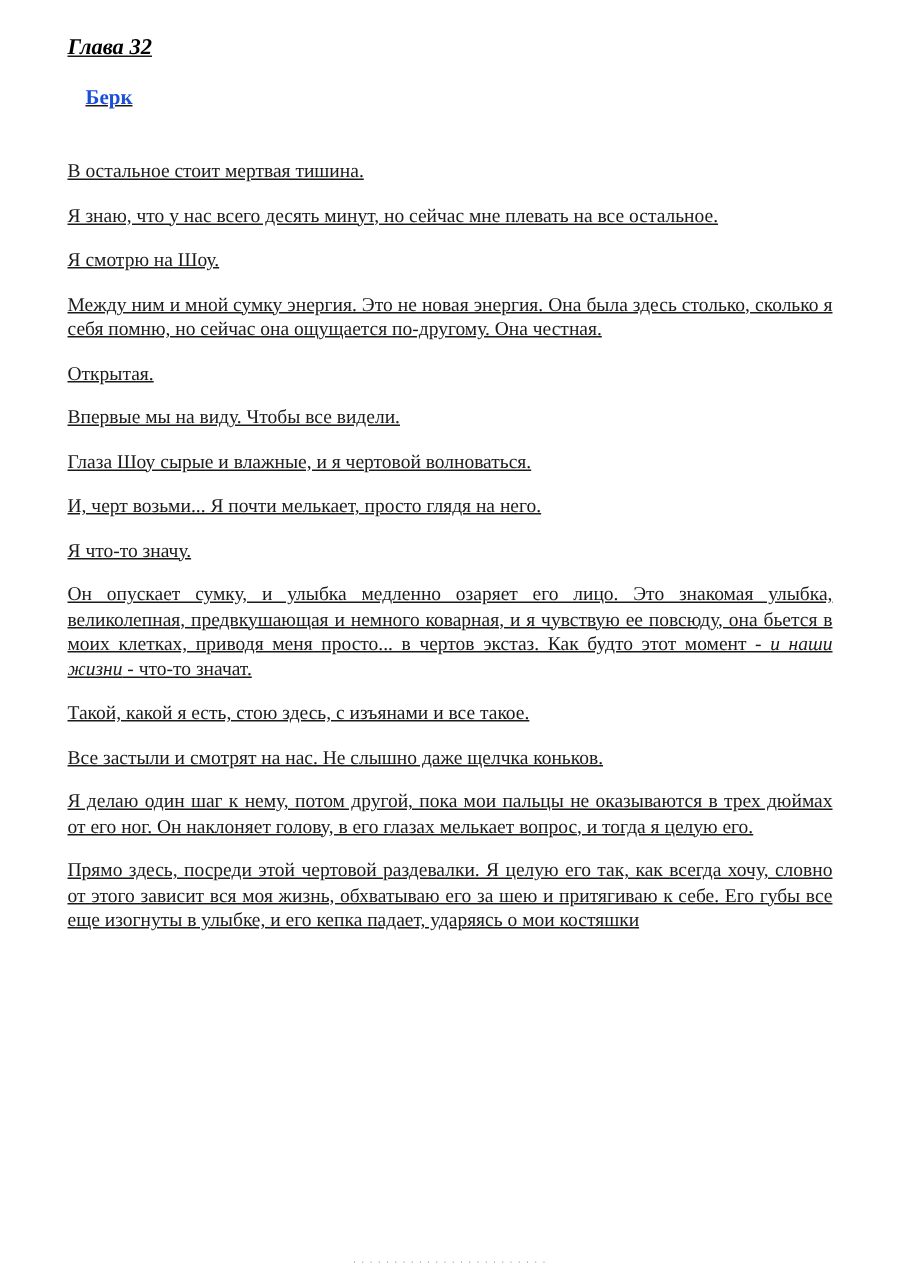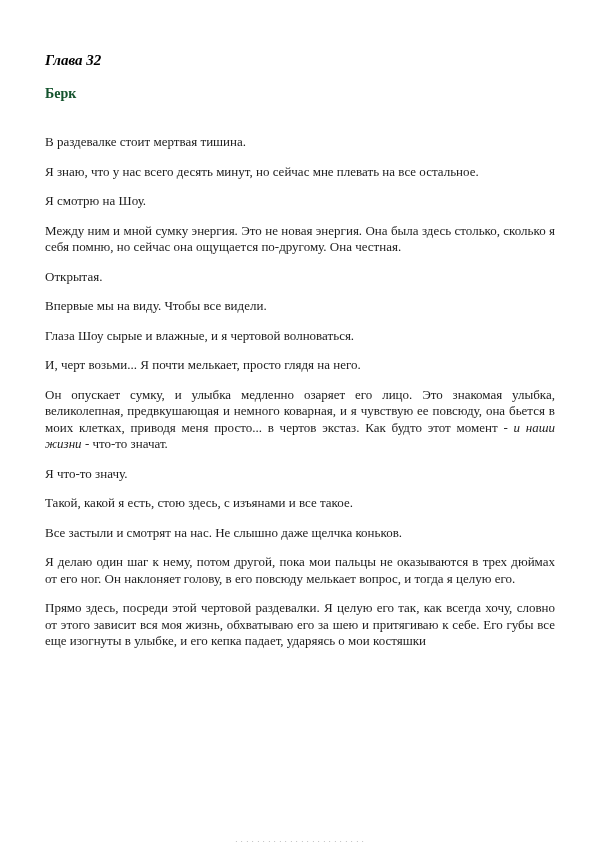--- a/index.html
+++ b/index.html
@@ -9,35 +9,36 @@
   }
   body {
     width: 600px;
     height: 850px;
     position: relative;
     font-family: "Liberation Serif", "DejaVu Serif", serif;
     color: #1b1b1b;
     overflow: hidden;
   }
   .page {
-    padding: 52px 45px 0 45px;
+    padding: 24px 45px 0 45px;
     box-sizing: border-box;
+    text-decoration: underline;
   }
   .chapter-title {
     font-size: 15px;
     font-weight: bold;
     font-style: italic;
     margin: 0 0 17px 0;
     color: #000;
   }
   .chapter-subtitle {
     font-size: 14px;
     font-weight: bold;
-    margin: 0 0 32px 0;
-    color: #14532d;
+    margin: 0 0 32px 12px;
+    color: #1d4ed8;
   }
   .para {
     font-size: 13px;
     line-height: 16.5px;
     text-align: justify;
     margin: 0 0 13px 0;
   }
   .para .it {
     font-style: italic;
   }
@@ -53,30 +54,30 @@
     filter: blur(0.4px);
   }
 </style>
 </head>
 <body>
 
 <div class="page">
   <h1 class="chapter-title">Глава 32</h1>
   <h2 class="chapter-subtitle">Берк</h2>
   <div>
-      <p class="para"><span>В раздевалке стоит мертвая тишина.</span></p>
+      <p class="para"><span>В остальное стоит мертвая тишина.</span></p>
       <p class="para"><span>Я знаю, что у нас всего десять минут, но сейчас мне плевать на все остальное.</span></p>
       <p class="para"><span>Я смотрю на Шоу.</span></p>
       <p class="para"><span>Между ним и мной сумку энергия. Это не новая энергия. Она была здесь столько, сколько я себя помню, но сейчас она ощущается по-другому. Она честная.</span></p>
       <p class="para"><span>Открытая.</span></p>
       <p class="para"><span>Впервые мы на виду. Чтобы все видели.</span></p>
       <p class="para"><span>Глаза Шоу сырые и влажные, и я чертовой волноваться.</span></p>
       <p class="para"><span>И, черт возьми... Я почти мелькает, просто глядя на него.</span></p>
+      <p class="para"><span>Я что-то значу.</span></p>
       <p class="para"><span>Он опускает сумку, и улыбка медленно озаряет его лицо. Это знакомая улыбка, великолепная, предвкушающая и немного коварная, и я чувствую ее повсюду, она бьется в моих клетках, приводя меня просто... в чертов экстаз. Как будто этот момент - </span><span class="it">и наши жизни</span><span> - что-то значат.</span></p>
-      <p class="para"><span>Я что-то значу.</span></p>
       <p class="para"><span>Такой, какой я есть, стою здесь, с изъянами и все такое.</span></p>
       <p class="para"><span>Все застыли и смотрят на нас. Не слышно даже щелчка коньков.</span></p>
-      <p class="para"><span>Я делаю один шаг к нему, потом другой, пока мои пальцы не оказываются в трех дюймах от его ног. Он наклоняет голову, в его повсюду мелькает вопрос, и тогда я целую его.</span></p>
+      <p class="para"><span>Я делаю один шаг к нему, потом другой, пока мои пальцы не оказываются в трех дюймах от его ног. Он наклоняет голову, в его глазах мелькает вопрос, и тогда я целую его.</span></p>
       <p class="para"><span>Прямо здесь, посреди этой чертовой раздевалки. Я целую его так, как всегда хочу, словно от этого зависит вся моя жизнь, обхватываю его за шею и притягиваю к себе. Его губы все еще изогнуты в улыбке, и его кепка падает, ударяясь о мои костяшки</span></p>
     </div>
 </div>
 
 <div class="page-footer">· · · · · · · · · · · · · · · · · · · · · · · ·</div>
 
 </body></html>

